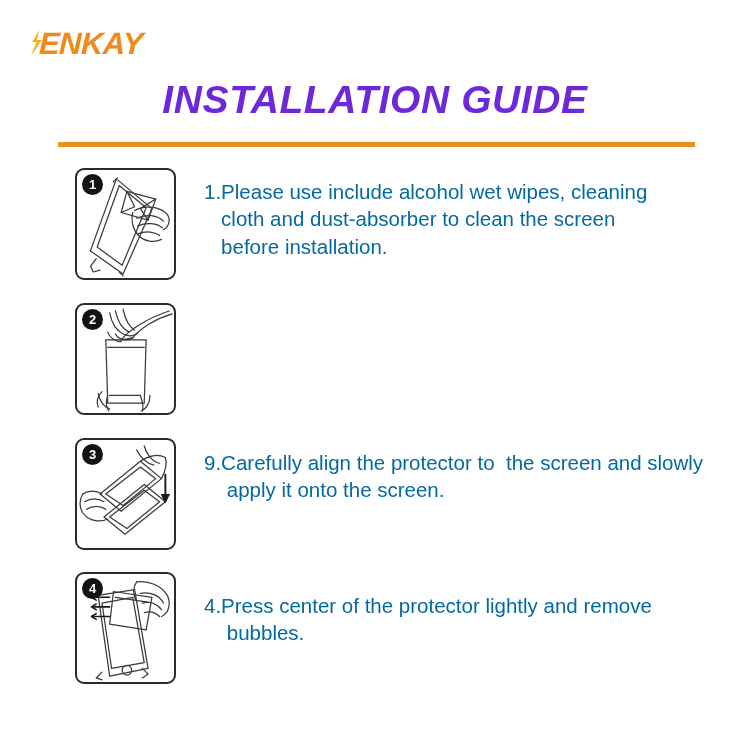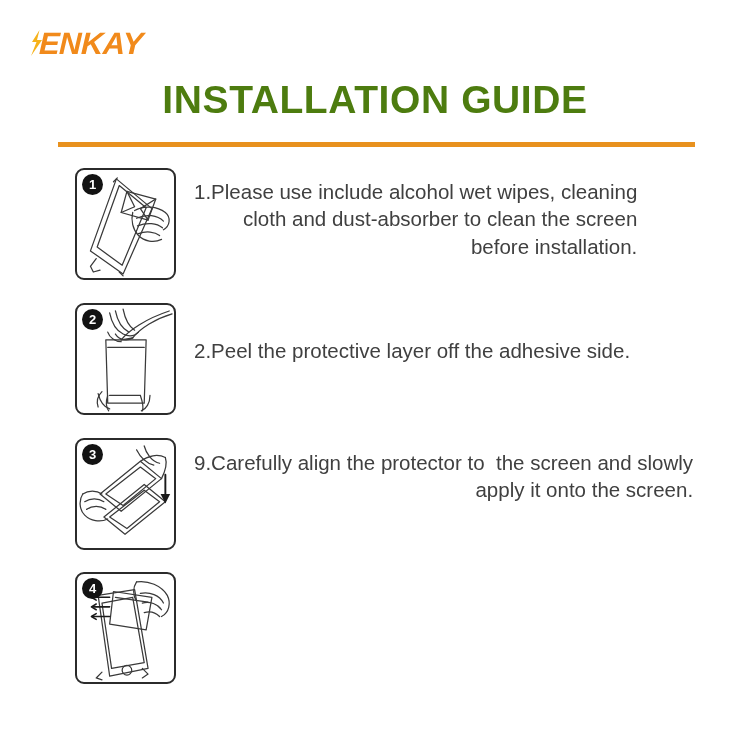--- a/index.html
+++ b/index.html
@@ -46,21 +46,22 @@
   .title {
     position: absolute;
     left: 0;
     right: 0;
     top: 78px;
     text-align: center;
     font-family: "Liberation Sans", sans-serif;
     font-size: 39px;
     font-weight: bold;
     letter-spacing: 0.6px;
-    color: #4d7c0f;
+    color: #6d28d9;
+    font-style: italic;
   }
   .rule {
     position: absolute;
     left: 58px;
     top: 142px;
     width: 637px;
     height: 5px;
     background: #E8911E;
   }
 
@@ -109,29 +110,28 @@
     font-family: "Liberation Sans", sans-serif;
     font-size: 13px;
     font-weight: bold;
     display: flex;
     align-items: center;
     justify-content: center;
     z-index: 5;
     line-height: 1;
   }
   .step-text {
-    margin-left: 18px;
+    margin-left: 28px;
     padding-top: 8px;
     font-family: "Liberation Sans", sans-serif;
     font-size: 20.5px;
     line-height: 1.34;
-    color: #404040;
+    color: #0369a1;
     max-width: 500px;
     white-space: pre-wrap;
-    text-align: right;
   }
   .step-1 .step-text { padding-top: 10px; }
   .step-2 .step-text { padding-top: 34px; }
   .step-3 .step-text { padding-top: 11px; }
   .step-4 .step-text { padding-top: 20px; }
 
   .step-1 { margin-top: 0px; }
   .step-2 { margin-top: 23px; }
   .step-3 { margin-top: 23px; }
   .step-4 { margin-top: 22px; }
@@ -214,21 +214,20 @@
             <path d="M22 92 C24 100 28 106 34 108"></path>
             <path d="M32 94 C30 100 30 106 33 110"></path>
             <path d="M66 94 C68 100 70 106 68 110"></path>
             <path d="M76 94 C76 102 72 108 67 110"></path>
             <path d="M26 90 C22 94 20 100 22 106"></path>
           </svg>
         </div>
       </div>
       <div class="step-badge">2</div>
     </div>
-    <div class="step-text">2.Peel the protective layer off the adhesive side.</div>
   </div>
 
   <div class="step step-3">
     <div class="step-figure">
       <div class="fig-box">
         <div class="fig-art">
           <svg viewBox="0 0 101 112" xmlns="http://www.w3.org/2000/svg" fill="none" stroke="#3a3a3a" stroke-width="1.3" stroke-linecap="round" stroke-linejoin="round">
 
             <path d="M28 80 L70 46 L92 64 L50 98 Z"></path>
             <path d="M34 80 L70 52 L86 64 L52 92 Z"></path>
@@ -288,15 +287,17 @@
               <path d="M34 34 L16 34"></path>
               <path d="M20 31 L15 34 L20 37" fill="none"></path>
               <path d="M34 44 L16 44"></path>
               <path d="M20 41 L15 44 L20 47" fill="none"></path>
             </g>
           </svg>
         </div>
       </div>
       <div class="step-badge">4</div>
     </div>
+    <div class="step-text">4.Press center of the protector lightly and remove
+    bubbles.</div>
   </div>
 
 </div>
 
 </body></html>

